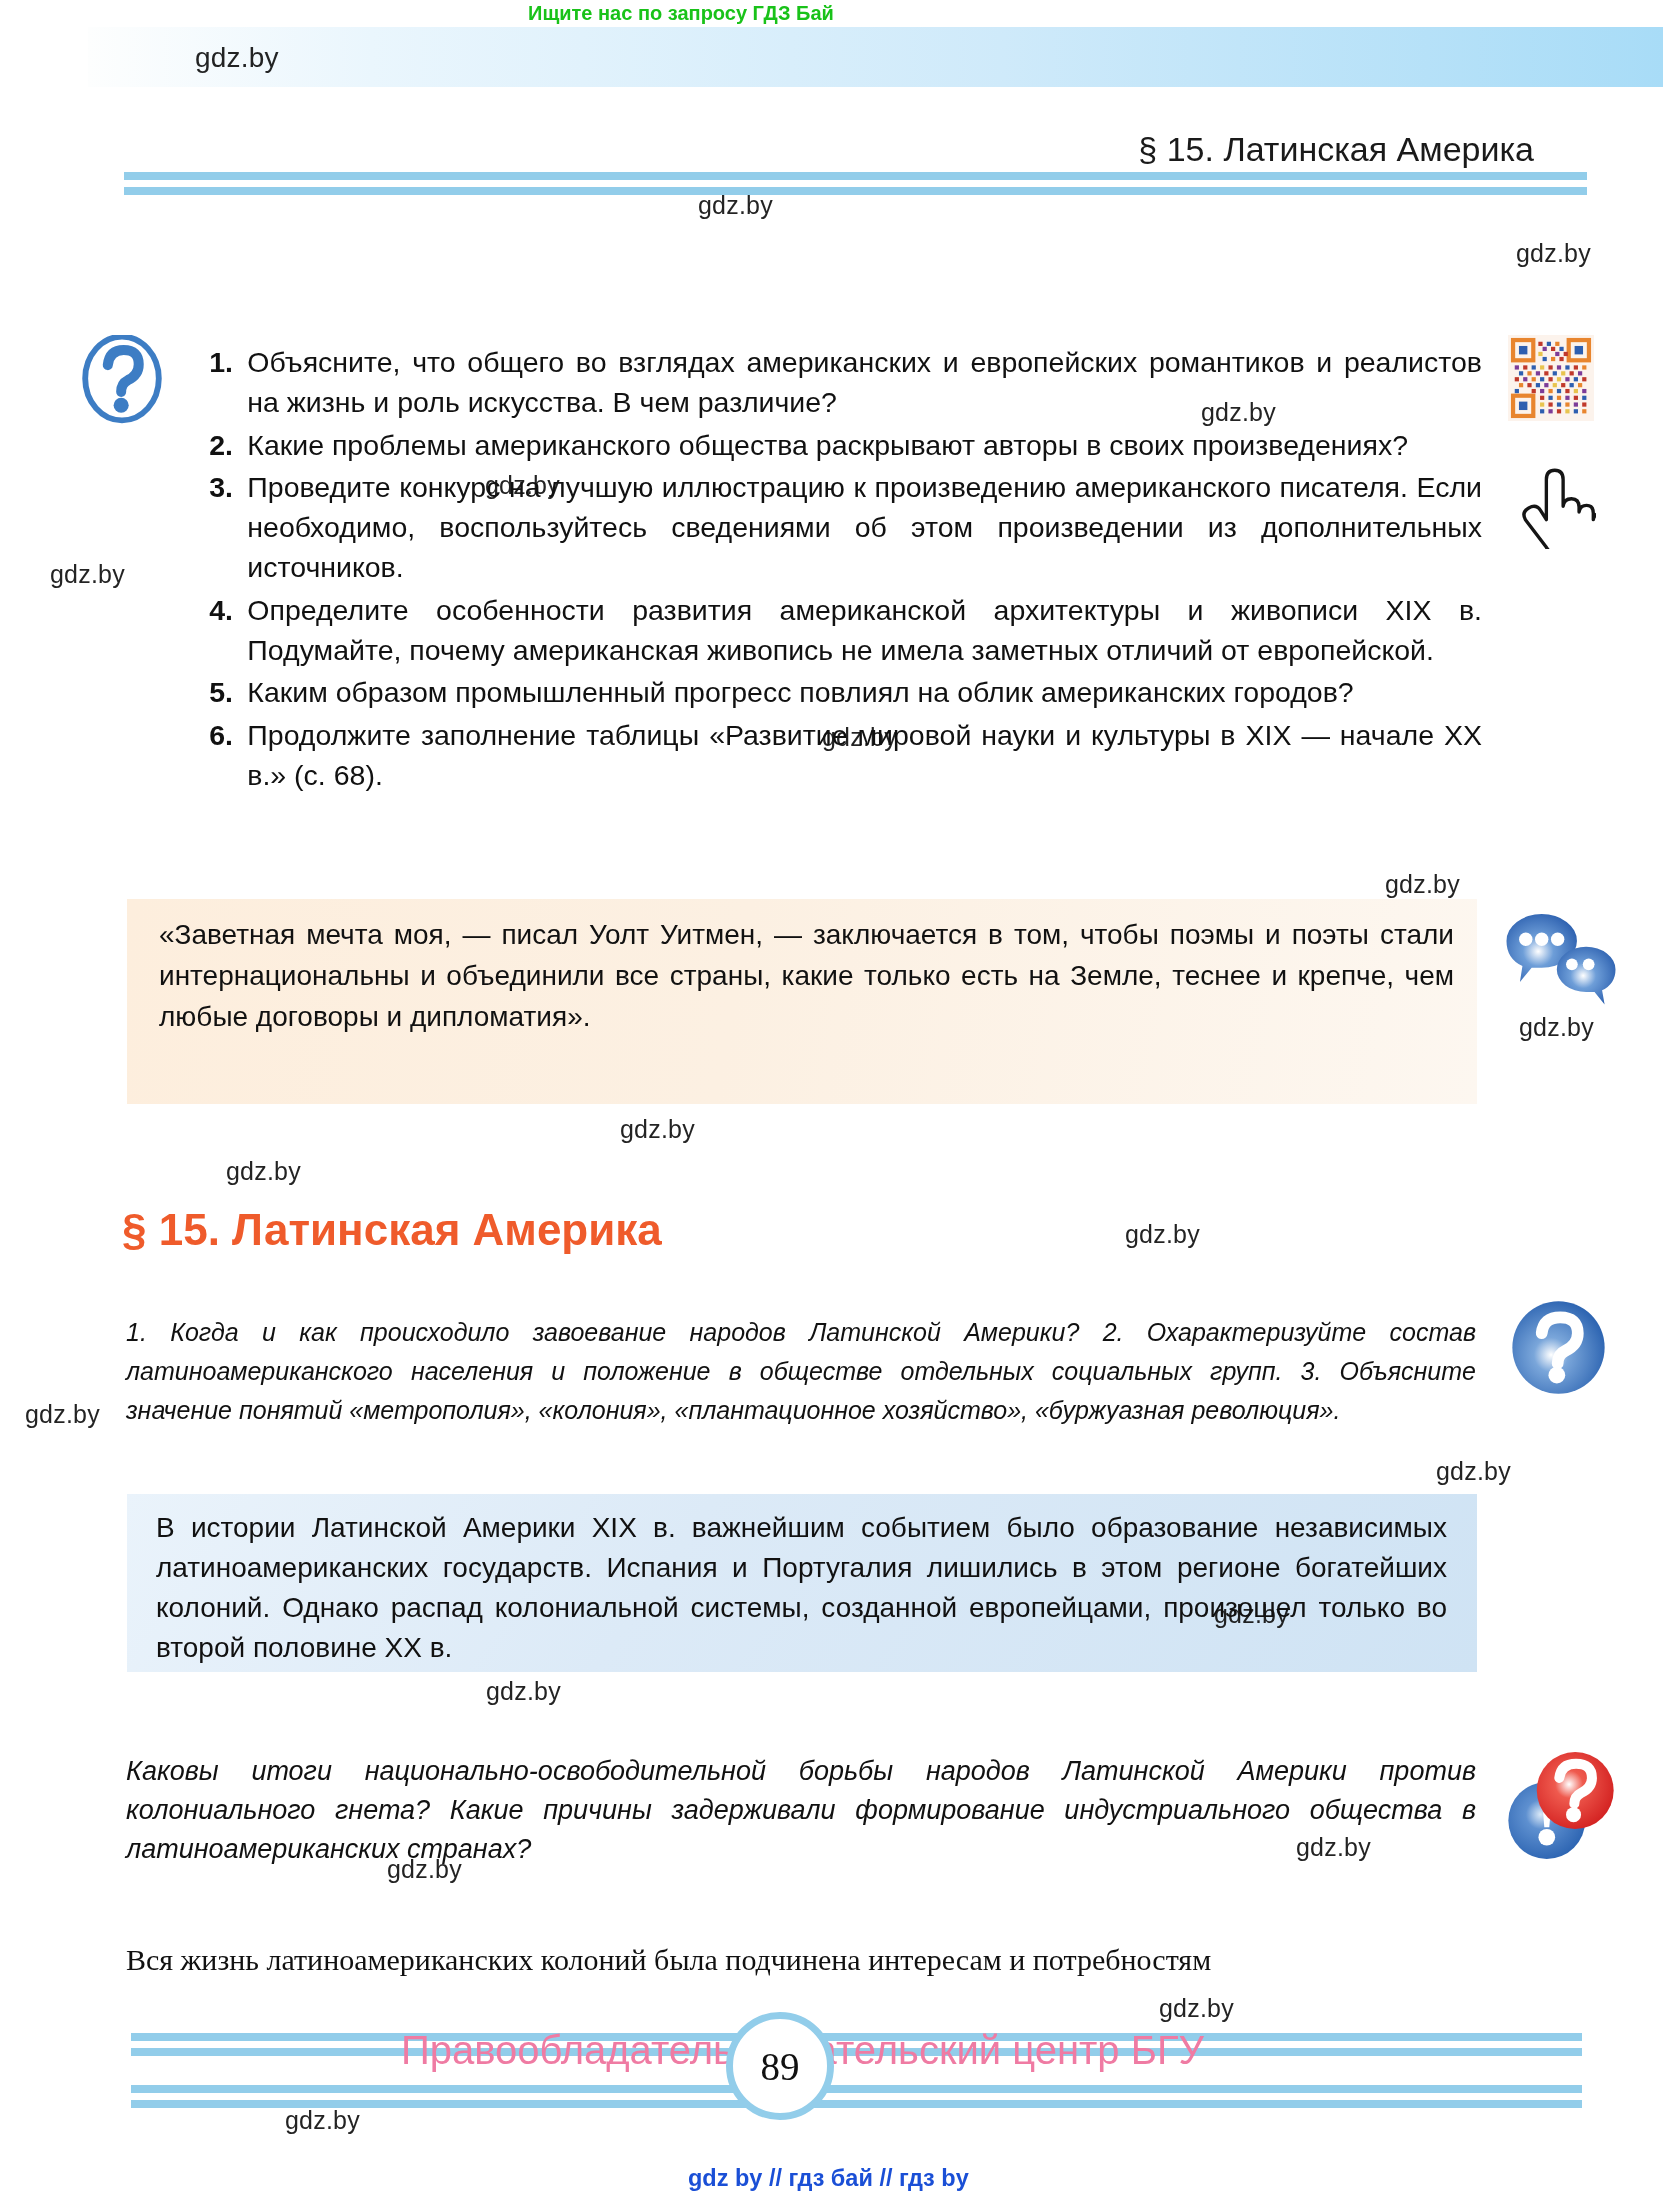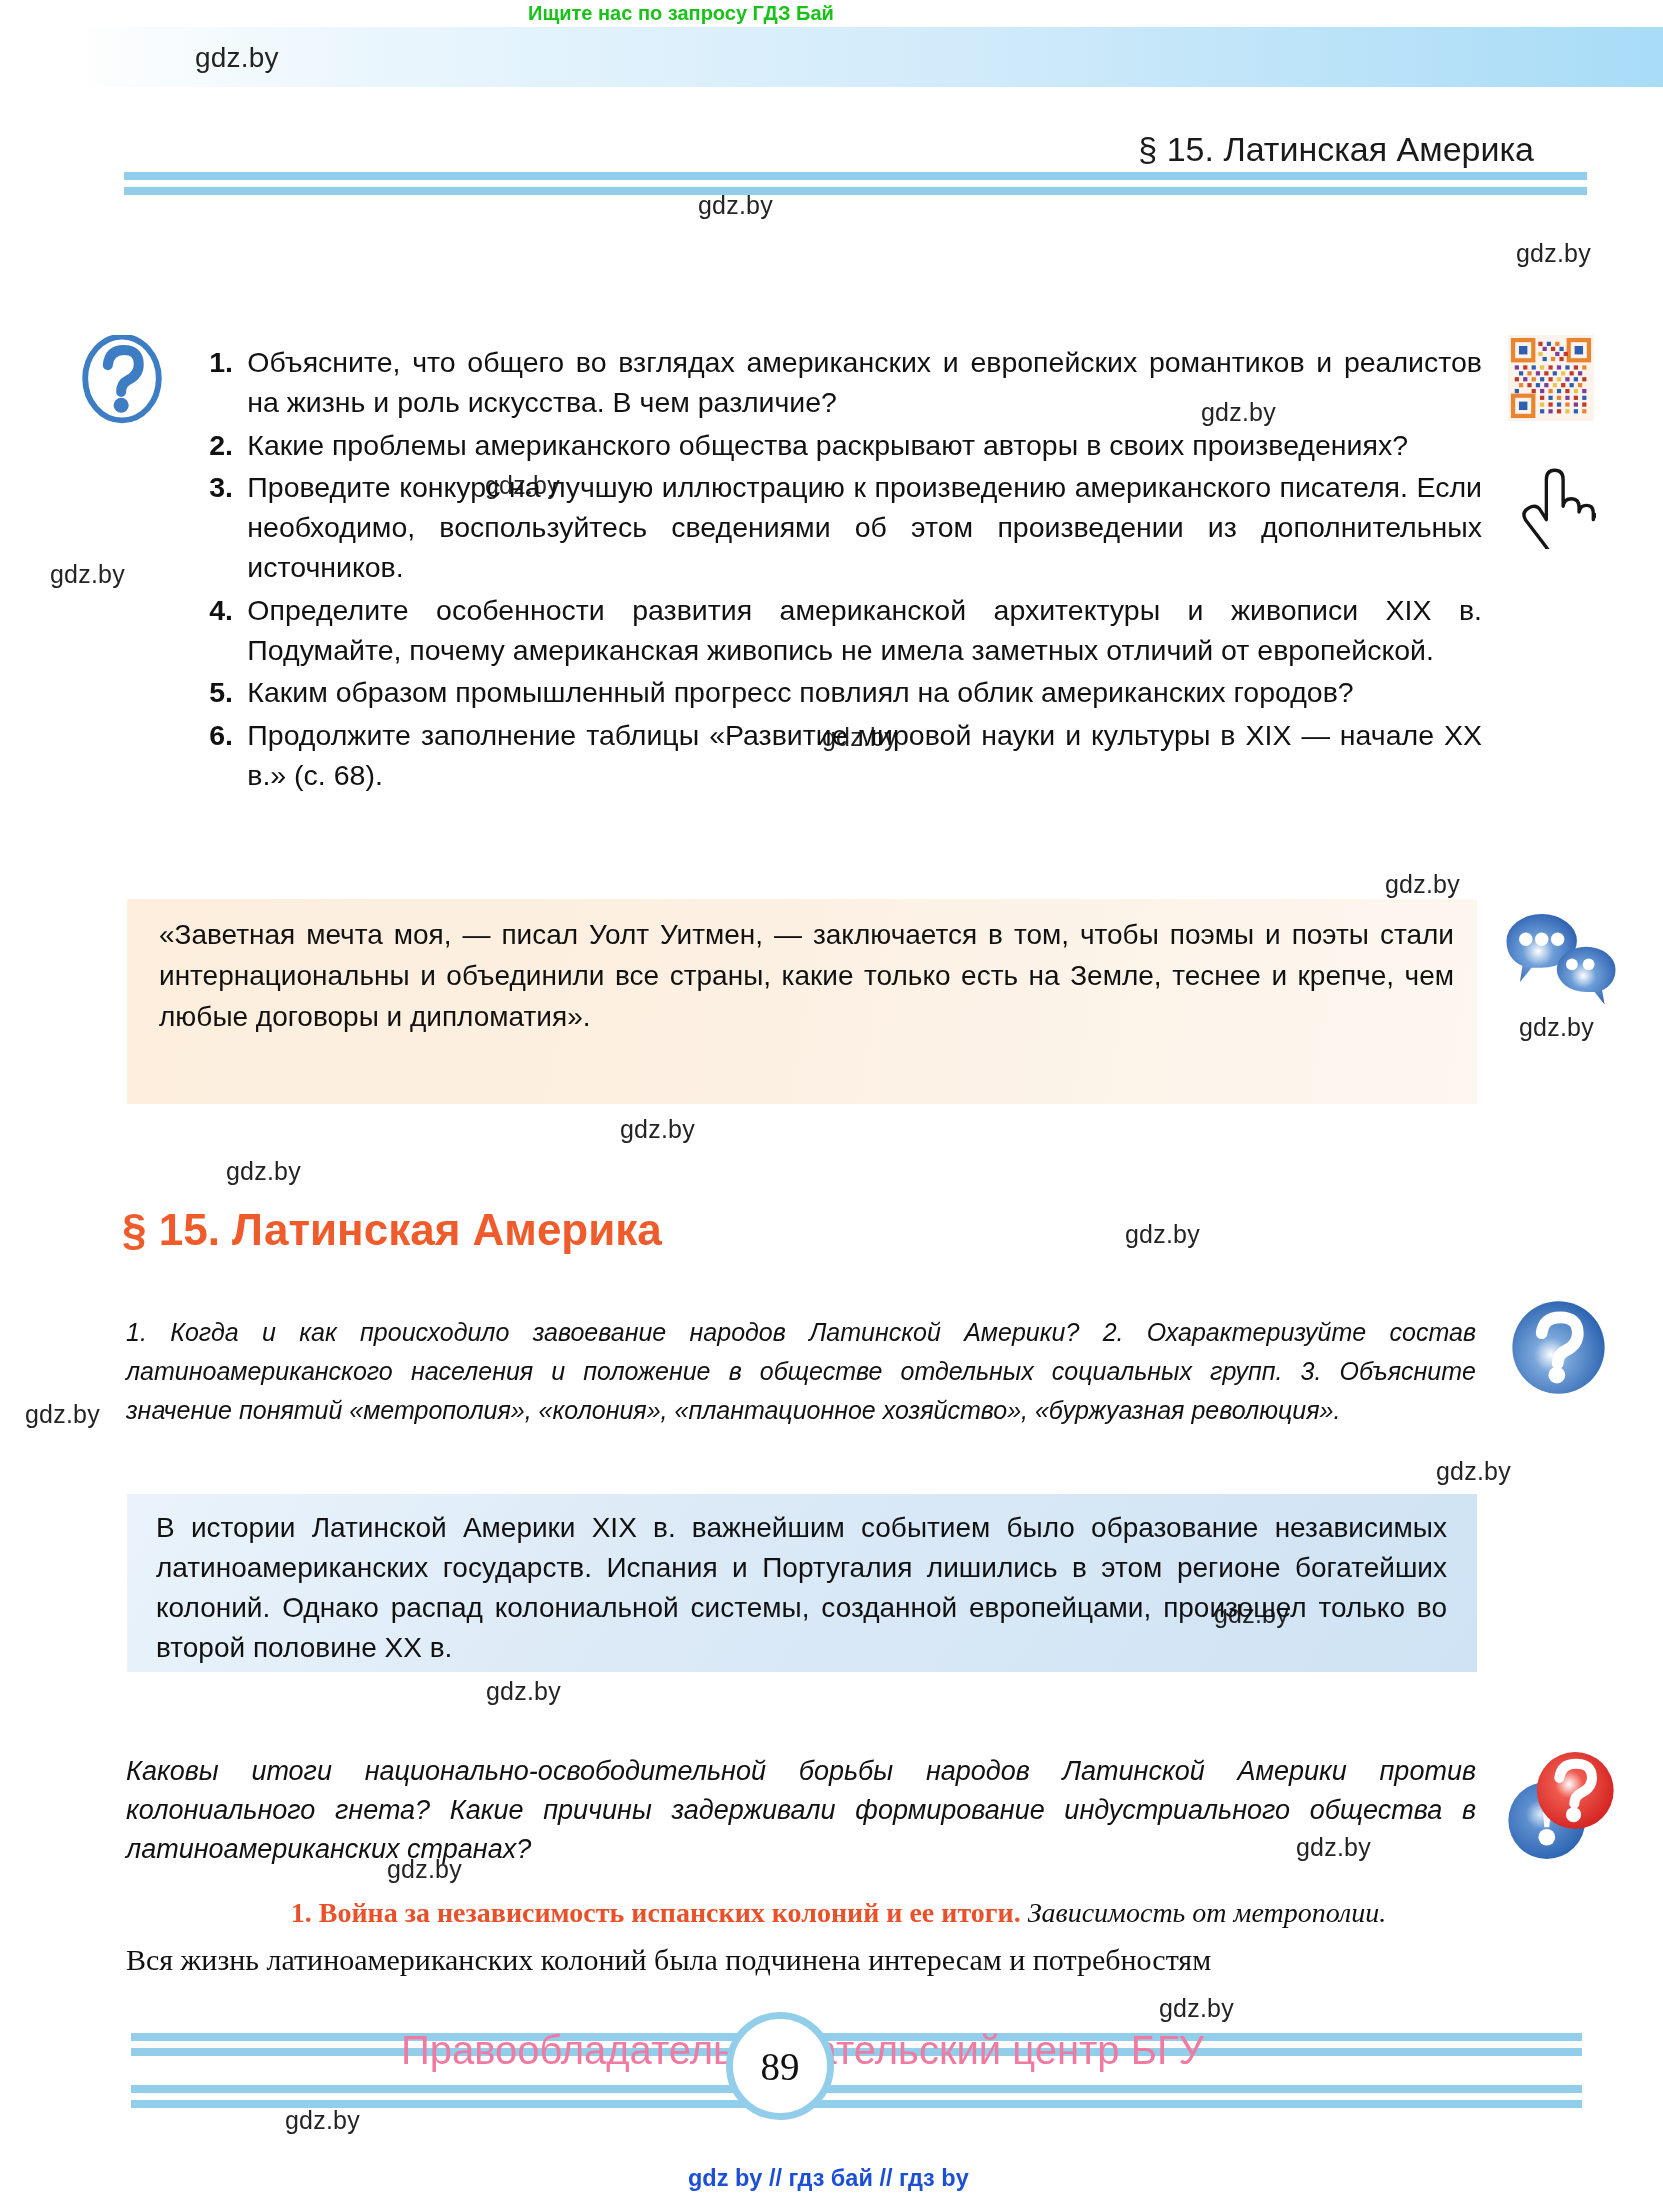--- a/index.html
+++ b/index.html
@@ -344,24 +344,20 @@
       <path d="M52 58 l12 0 l-3 38 l-6 0 z" fill="#fff"></path>
       <circle cx="58" cy="108" r="10" fill="#fff"></circle>
       <circle cx="92" cy="52" r="46" fill="url(#rg1)"></circle>
       <path d="M73 37 q2 -17 20 -17 q19 0 19 17 q0 12 -13 18 q-8 4 -8 13" fill="none" stroke="#fff" stroke-width="12" stroke-linecap="round"></path>
       <circle cx="90" cy="81" r="9" fill="#fff"></circle>
     </svg>
   </div>
   <div class="wm" style="left:1296px;top:1833px;">gdz.by</div>
   <div class="wm" style="left:387px;top:1855px;">gdz.by</div>
 
-  <div class="subsec" style="text-align:center;">
-    <span class="sbold">1. Война за независимость испанских колоний и ее итоги.</span>
-    <span class="sital">Зависимость от метрополии.</span>
-  </div>
   <div class="subsec-body">Вся жизнь латиноамериканских колоний была подчинена интересам и потребностям</div>
   <div class="wm" style="left:1159px;top:1994px;">gdz.by</div>
 
   <div class="frule" style="left:131px;top:2033px;width:1451px;height:8.4px;"></div>
   <div class="frule" style="left:131px;top:2048px;width:1451px;height:7.5px;"></div>
   <div class="frule" style="left:131px;top:2085px;width:1451px;height:8.4px;"></div>
   <div class="frule" style="left:131px;top:2100px;width:1451px;height:7.5px;"></div>
 
   <div class="wm-pink" style="left:401px;top:2028px;">Правообладатель Издательский центр БГУ</div>
 

